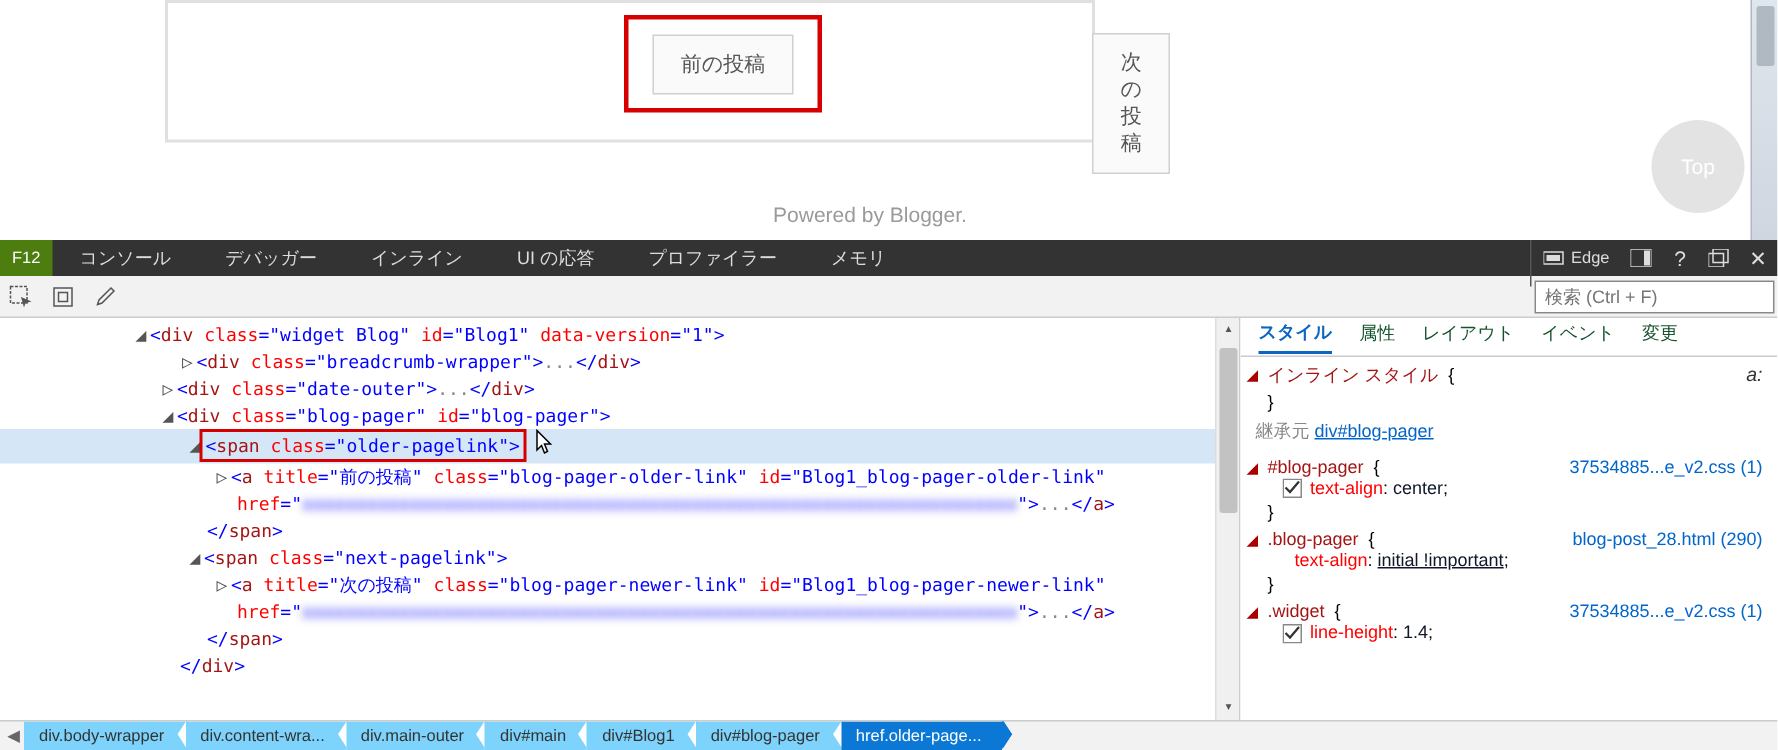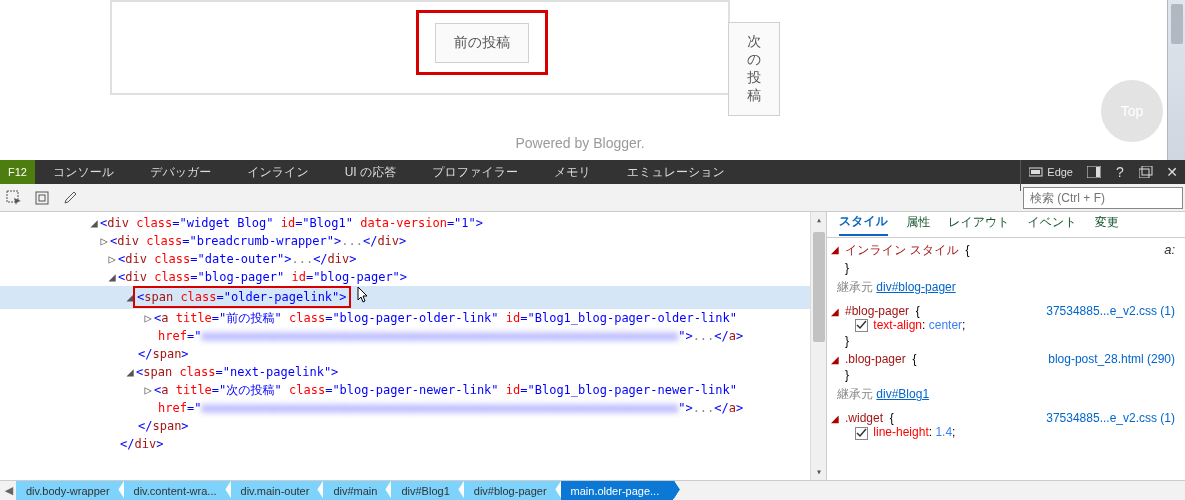--- a/index.html
+++ b/index.html
@@ -53,21 +53,21 @@
 
 .styles-panel { width: 358px; background: #fff; overflow: hidden; font-size: 12px; position: relative; }
 .styles-tabs { height: 26px; display: flex; align-items: center; gap: 18px; padding: 0 12px; border-bottom: 1px solid #ccc; }
 .styles-tabs span { padding-bottom: 4px; color: #14532d; cursor: pointer; }
 .styles-tabs .act { color: #0a66c2; border-bottom: 2px solid #0a66c2; font-weight: bold; }
 .rule-block { padding: 4px 10px 2px 18px; position: relative; }
 .arrR { position: absolute; left: 4px; top: 6px; color: #a00; font-size: 10px; }
 .sel { color: #a31515; }
 .brace { color: #000; }
 .prop { color: #ff0000; margin-left: 18px; }
-.val { color: #3b82f6; }
+.val { color: #0f172a; }
 .src-link { color: #0066cc; float: right; }
 .inherit { color: #888; padding: 4px 10px; }
 .inherit a { color: #0066cc; text-decoration: underline; }
 .closebr { padding-left: 18px; }
 .cb { width: 13px; height: 13px; display: inline-block; vertical-align: middle; margin-left: 10px; margin-right: 2px; }
 .cb svg { display:block; }
 .a-icon { position: absolute; right: 10px; top: 30px; font-style: italic; font-size: 13px; color: #333; }
 
 
 .breadcrumb { height: 20px; background: #f2f2f2; border-top: 1px solid #ccc; display: flex; align-items: center; font-size: 11px; padding-left: 2px; overflow:hidden;}
@@ -96,21 +96,20 @@
 </div>
 
 <div class="dev-top">
   <div class="f12">F12</div>
   <div class="dev-tab">コンソール</div>
   <div class="dev-tab">デバッガー</div>
   <div class="dev-tab">インライン</div>
   <div class="dev-tab">UI の応答</div>
   <div class="dev-tab">プロファイラー</div>
   <div class="dev-tab">メモリ</div>
-  <div class="dev-tab">エミュレーション</div>
   <div class="dev-right">
     <div class="edge">
       <svg width="14" height="10">
           <rect x="0" y="1" width="13" height="8" fill="none" stroke="#ddd"></rect>
           <rect x="2" y="3" width="9" height="4" fill="#ddd"></rect>
         </svg>
       <span>Edge</span>
     </div>
     <div class="dev-icon">
       <svg width="14" height="12">
@@ -149,21 +148,21 @@
   </div>
   <input class="search-box" placeholder="検索 (Ctrl + F)" style="">
 </div>
 
 <div class="dev-body">
 
   <div class="dom-panel">
     <div class="dom-lines">
       <div class="dom-line" style="padding-left:88px;"><span class="arr">◢</span><span class="pkt">&lt;</span><span class="tag">div</span> <span class="attrn">class</span><span class="pkt">="</span><span class="attrv">widget Blog</span><span class="pkt">"</span> <span class="attrn">id</span><span class="pkt">="</span><span class="attrv">Blog1</span><span class="pkt">"</span> <span class="attrn">data-version</span><span class="pkt">="</span><span class="attrv">1</span><span class="pkt">"&gt;</span></div>
 
-      <div class="dom-line" style="padding-left:98px;"><span class="arr">▷</span><span class="pkt">&lt;</span><span class="tag">div</span> <span class="attrn">class</span><span class="pkt">="</span><span class="attrv">breadcrumb-wrapper</span><span class="pkt">"&gt;</span><span class="dots">...</span><span class="pkt">&lt;/</span><span class="tag">div</span><span class="pkt">&gt;</span></div>
+      <div class="dom-line" style="padding-left:76px;margin-left:43px;"><span class="arr">▷</span><span class="pkt">&lt;</span><span class="tag">div</span> <span class="attrn">class</span><span class="pkt">="</span><span class="attrv">breadcrumb-wrapper</span><span class="pkt">"&gt;</span><span class="dots">...</span><span class="pkt">&lt;/</span><span class="tag">div</span><span class="pkt">&gt;</span></div>
 
       <div class="dom-line" style="padding-left:106px;"><span class="arr">▷</span><span class="pkt">&lt;</span><span class="tag">div</span> <span class="attrn">class</span><span class="pkt">="</span><span class="attrv">date-outer</span><span class="pkt">"&gt;</span><span class="dots">...</span><span class="pkt">&lt;/</span><span class="tag">div</span><span class="pkt">&gt;</span></div>
 
       <div class="dom-line" style="padding-left:106px;"><span class="arr">◢</span><span class="pkt">&lt;</span><span class="tag">div</span> <span class="attrn">class</span><span class="pkt">="</span><span class="attrv">blog-pager</span><span class="pkt">"</span> <span class="attrn">id</span><span class="pkt">="</span><span class="attrv">blog-pager</span><span class="pkt">"&gt;</span></div>
 
       <div class="dom-line hl" style="padding-left:124px;"><span class="arr">◢</span><span class="redbox"><span class="pkt">&lt;</span><span class="tag">span</span> <span class="attrn">class</span><span class="pkt">="</span><span class="attrv">older-pagelink</span><span class="pkt">"&gt;</span></span><span class="cursor-svg"><svg width="14" height="18">
               <path d="M1 1 L1 14 L4 11 L6 16 L8 15 L6 10 L10 10 Z" fill="#fff" stroke="#000"></path>
             </svg></span></div>
 
       <div class="dom-line" style="padding-left:142px;"><span class="arr">▷</span><span class="pkt">&lt;</span><span class="tag">a</span> <span class="attrn">title</span><span class="pkt">="</span><span class="attrv">前の投稿</span><span class="pkt">"</span> <span class="attrn">class</span><span class="pkt">="</span><span class="attrv">blog-pager-older-link</span><span class="pkt">"</span> <span class="attrn">id</span><span class="pkt">="</span><span class="attrv">Blog1_blog-pager-older-link</span><span class="pkt">"</span></div>
@@ -212,24 +211,24 @@
               <rect x="0.5" y="0.5" width="12" height="12" fill="#fff" stroke="#888"></rect>
               <path d="M2 6 L5 9 L11 2" fill="none" stroke="#333" stroke-width="1.5"></path>
             </svg></span> <span class="prop" style="margin-left:0">text-align</span>: <span class="val">center</span>;</div>
     </div>
     <div class="closebr">}</div>
 
     <div class="rule-block">
       <span class="arrR">◢</span>
       <span class="sel">.blog-pager</span>&nbsp;&nbsp;<span class="brace">{</span>
       <a class="src-link">blog-post_28.html (290)</a>
+      <div><span class="prop">text-align</span>: <span class="val" style="text-decoration:underline">initial !important</span>;</div>
     </div>
     <div class="closebr">}</div>
 
-    <div class="inherit"><span>継承元</span> <a>div#Blog1</a></div>
 
     <div class="rule-block">
       <span class="arrR">◢</span>
       <span class="sel">.widget</span>&nbsp;&nbsp;<span class="brace">{</span>
       <a class="src-link">37534885...e_v2.css (1)</a>
       <div><span class="cb"><svg width="13" height="13">
               <rect x="0.5" y="0.5" width="12" height="12" fill="#fff" stroke="#888"></rect>
               <path d="M2 6 L5 9 L11 2" fill="none" stroke="#333" stroke-width="1.5"></path>
             </svg></span> <span class="prop" style="margin-left:0">line-height</span>: <span class="val">1.4</span>;</div>
     </div>
@@ -237,14 +236,14 @@
 </div>
 
 <div class="breadcrumb">
   <div class="bc-arr">◀</div>
   <div class="bc-item">div.body-wrapper</div>
   <div class="bc-item">div.content-wra...</div>
   <div class="bc-item">div.main-outer</div>
   <div class="bc-item">div#main</div>
   <div class="bc-item">div#Blog1</div>
   <div class="bc-item">div#blog-pager</div>
-  <div class="bc-item sel">main.older-page...</div>
+  <div class="bc-item sel">href.older-page...</div>
 </div>
 
 </body></html>

